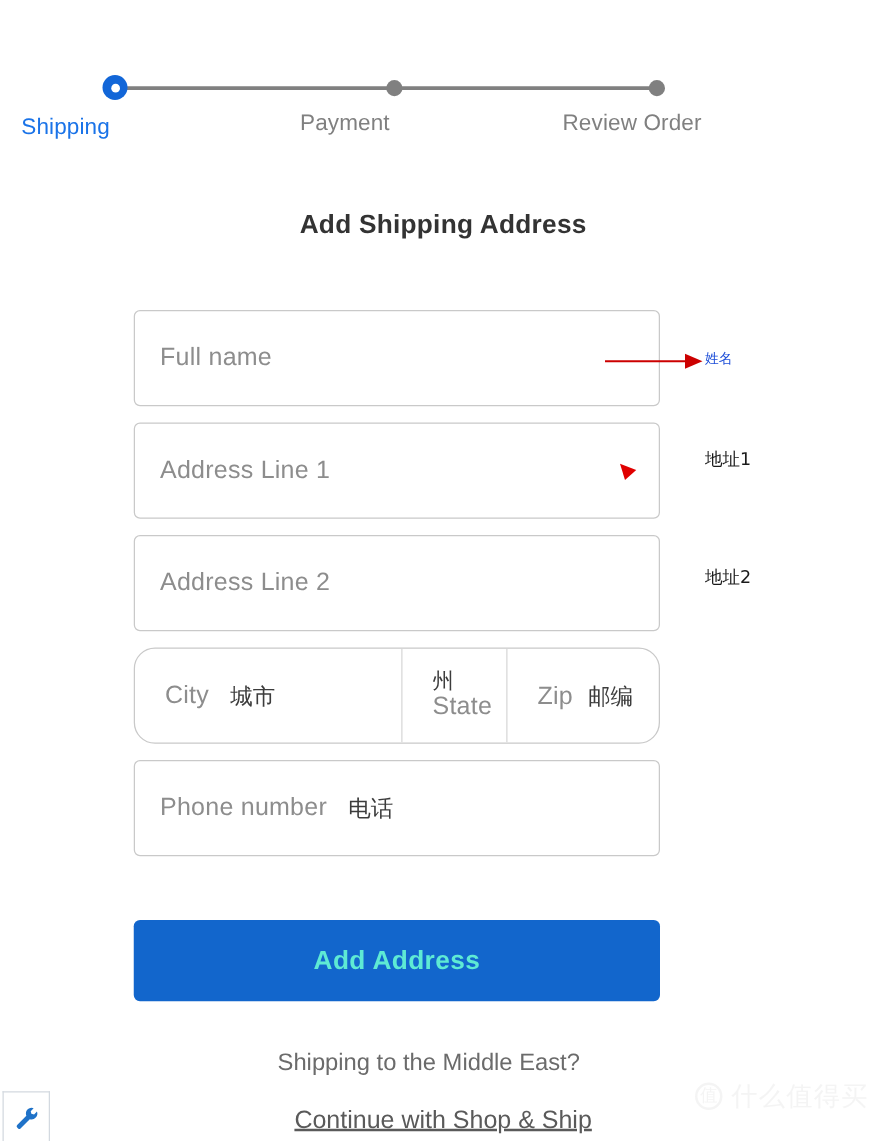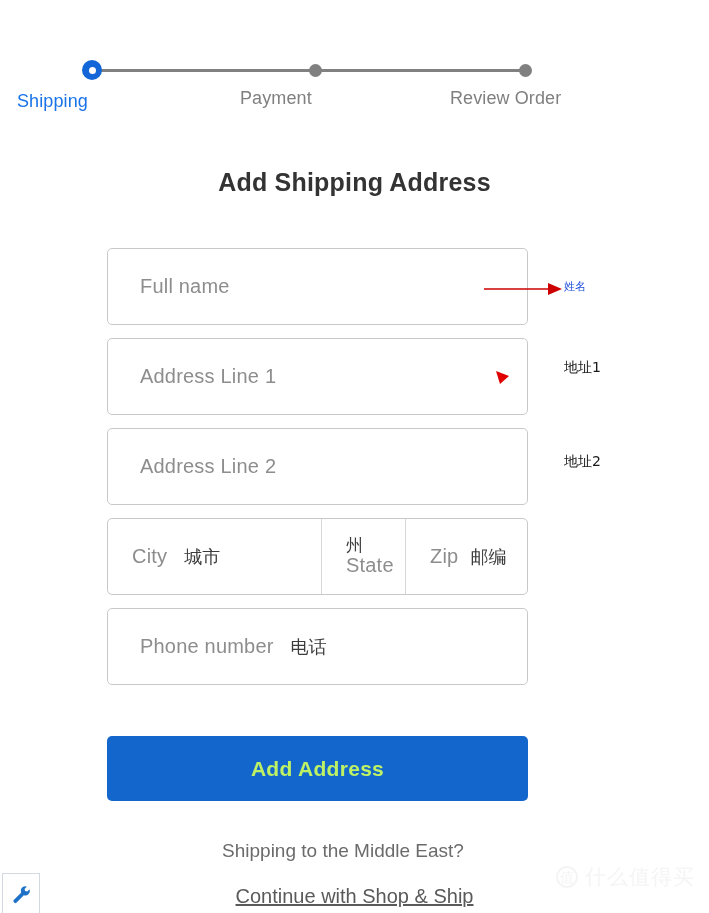--- a/index.html
+++ b/index.html
@@ -76,21 +76,21 @@
     white-space: nowrap;
   }
   .step.active .step-label { color: #1a73e8; }
 
   
   #page-title {
     position: absolute;
     left: 0; top: 168px;
     width: 709px;
     text-align: center;
-    font-size: 25px;
+    font-size: 21px;
     font-weight: bold;
     color: #333333;
     letter-spacing: .2px;
   }
 
   
   #form {
     position: absolute;
     left: 107px;
     top: 248px;
@@ -99,41 +99,41 @@
 
   .field {
     position: relative;
     height: 77px;
     border: 1px solid #c9c9c9;
     border-radius: 5px;
     background: #ffffff;
     margin-bottom: 13px;
     display: flex;
     align-items: center;
-    padding-left: 32px;
+    padding-left: 20px;
   }
   .ph {
     font-size: 20px;
     color: #8d8d8d;
     letter-spacing: .2px;
   }
   .ph-cn {
     font-size: 18px;
     color: #3c3c3c;
     margin-left: 17px;
     font-family: "DejaVu Sans", sans-serif;
   }
 
   
   .field-group {
     position: relative;
     display: flex;
     height: 77px;
     border: 1px solid #c9c9c9;
-    border-radius: 5px;
+    border-radius: 17px;
     margin-bottom: 13px;
     overflow: hidden;
   }
   .field-group .cell {
     display: flex;
     align-items: center;
     padding-left: 24px;
     position: relative;
   }
   .cell-city  { width: 213px; }
@@ -159,21 +159,21 @@
   
   #submit-btn {
     position: absolute;
     left: 107px;
     top: 736px;
     width: 421px;
     height: 65px;
     background: #1266cc;
     border: none;
     border-radius: 5px;
-    color: #bef264;
+    color: #5eead4;
     font-size: 21px;
     font-weight: bold;
     font-family: "Liberation Sans", sans-serif;
     letter-spacing: .3px;
     cursor: pointer;
   }
 
   
   #footer-note {
     position: absolute;

